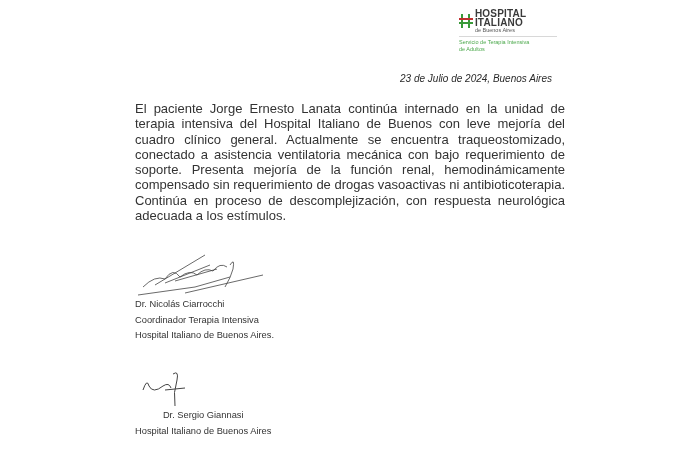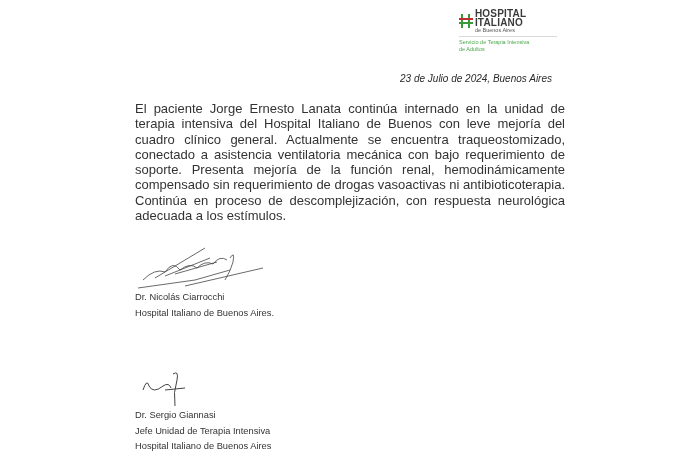--- a/index.html
+++ b/index.html
@@ -15,22 +15,22 @@
   .logo-mark .v2 { left:9px; top:0; width:2px; height:14px; }
   .logo-mark .h1 { left:0; top:4px; width:14px; height:2px; background:#c03030; }
   .logo-mark .h2 { left:0; top:8px; width:14px; height:2px; }
   .logo-title { font-size:10px; font-weight:bold; color:#3a3a3a; line-height:9px; letter-spacing:0.2px; }
   .logo-sub { font-size:5.5px; color:#555; line-height:6px; }
   .logo-rule { border-top:1px solid #d8d8d8; margin:3px 0 2px 0; width:98px; }
   .logo-service { font-size:5.5px; color:#4aa84a; line-height:7px; }
   .date { position:absolute; right:148px; top:73px; font-size:10px; color:#2a2a2a;font-style:italic; }
   .body-text { position:absolute; left:135px; top:101px; width:430px; font-size:13px; line-height:15.3px; text-align:justify; color:#333; }
   .sig { position:absolute; left:135px; }
-  .sig1 { top:240px; }
-  .sig2 { top:368px; }
+  .sig1 { top:247px; }
+  .sig2 { top:368px;text-align:center; }
   .sig svg { display:block; }
   .sig-lines { font-size:9.3px; line-height:15.5px; color:#333; }
 </style>
 </head>
 <body>
 
 <div class="logo">
   <div class="logo-row">
     <div class="logo-mark">
       <span class="v1"></span>
@@ -51,26 +51,26 @@
 <div class="date">23 de Julio de 2024, Buenos Aires</div>
 
 <div class="body-text">El paciente Jorge Ernesto Lanata continúa internado en la unidad de terapia intensiva del Hospital Italiano de Buenos con leve mejoría del cuadro clínico general. Actualmente se encuentra traqueostomizado, conectado a asistencia ventilatoria mecánica con bajo requerimiento de soporte. Presenta mejoría de la función renal, hemodinámicamente compensado sin requerimiento de drogas vasoactivas ni antibioticoterapia. Continúa en proceso de descomplejización, con respuesta neurológica adecuada a los estímulos.</div>
 
 <div class="sig sig1">
   <svg width="130" height="50" viewBox="0 0 130 50">
     <path d="M3 48 L60 40 L95 30 M8 40 Q20 28 30 32 Q38 20 45 30 Q55 22 62 28 Q70 20 78 24 Q85 15 92 20 M20 38 L70 8 M30 36 L75 18 M40 34 L82 22 M95 18 Q100 10 98 22 Q96 30 90 40 M50 46 L128 28" stroke="#444" stroke-width="0.8" fill="none"></path>
   </svg>
   <div class="sig-lines">
     <div>Dr. Nicolás Ciarrocchi</div>
+    <div>Coordinador Terapia Intensiva</div>
     <div>Hospital Italiano de Buenos Aires.</div>
   </div>
 </div>
 
 <div class="sig sig2">
   <svg width="60" height="40" viewBox="0 0 60 40">
     <path d="M8 22 Q12 10 14 18 Q18 26 28 18 Q34 14 36 20 M38 6 Q44 2 42 12 Q38 24 40 38 M30 22 L50 20" stroke="#444" stroke-width="1" fill="none"></path>
   </svg>
   <div class="sig-lines">
     <div>Dr. Sergio Giannasi</div>
-    <div>Jefe Unidad de Terapia Intensiva</div>
     <div>Hospital Italiano de Buenos Aires</div>
   </div>
 </div>
 
 </body></html>

